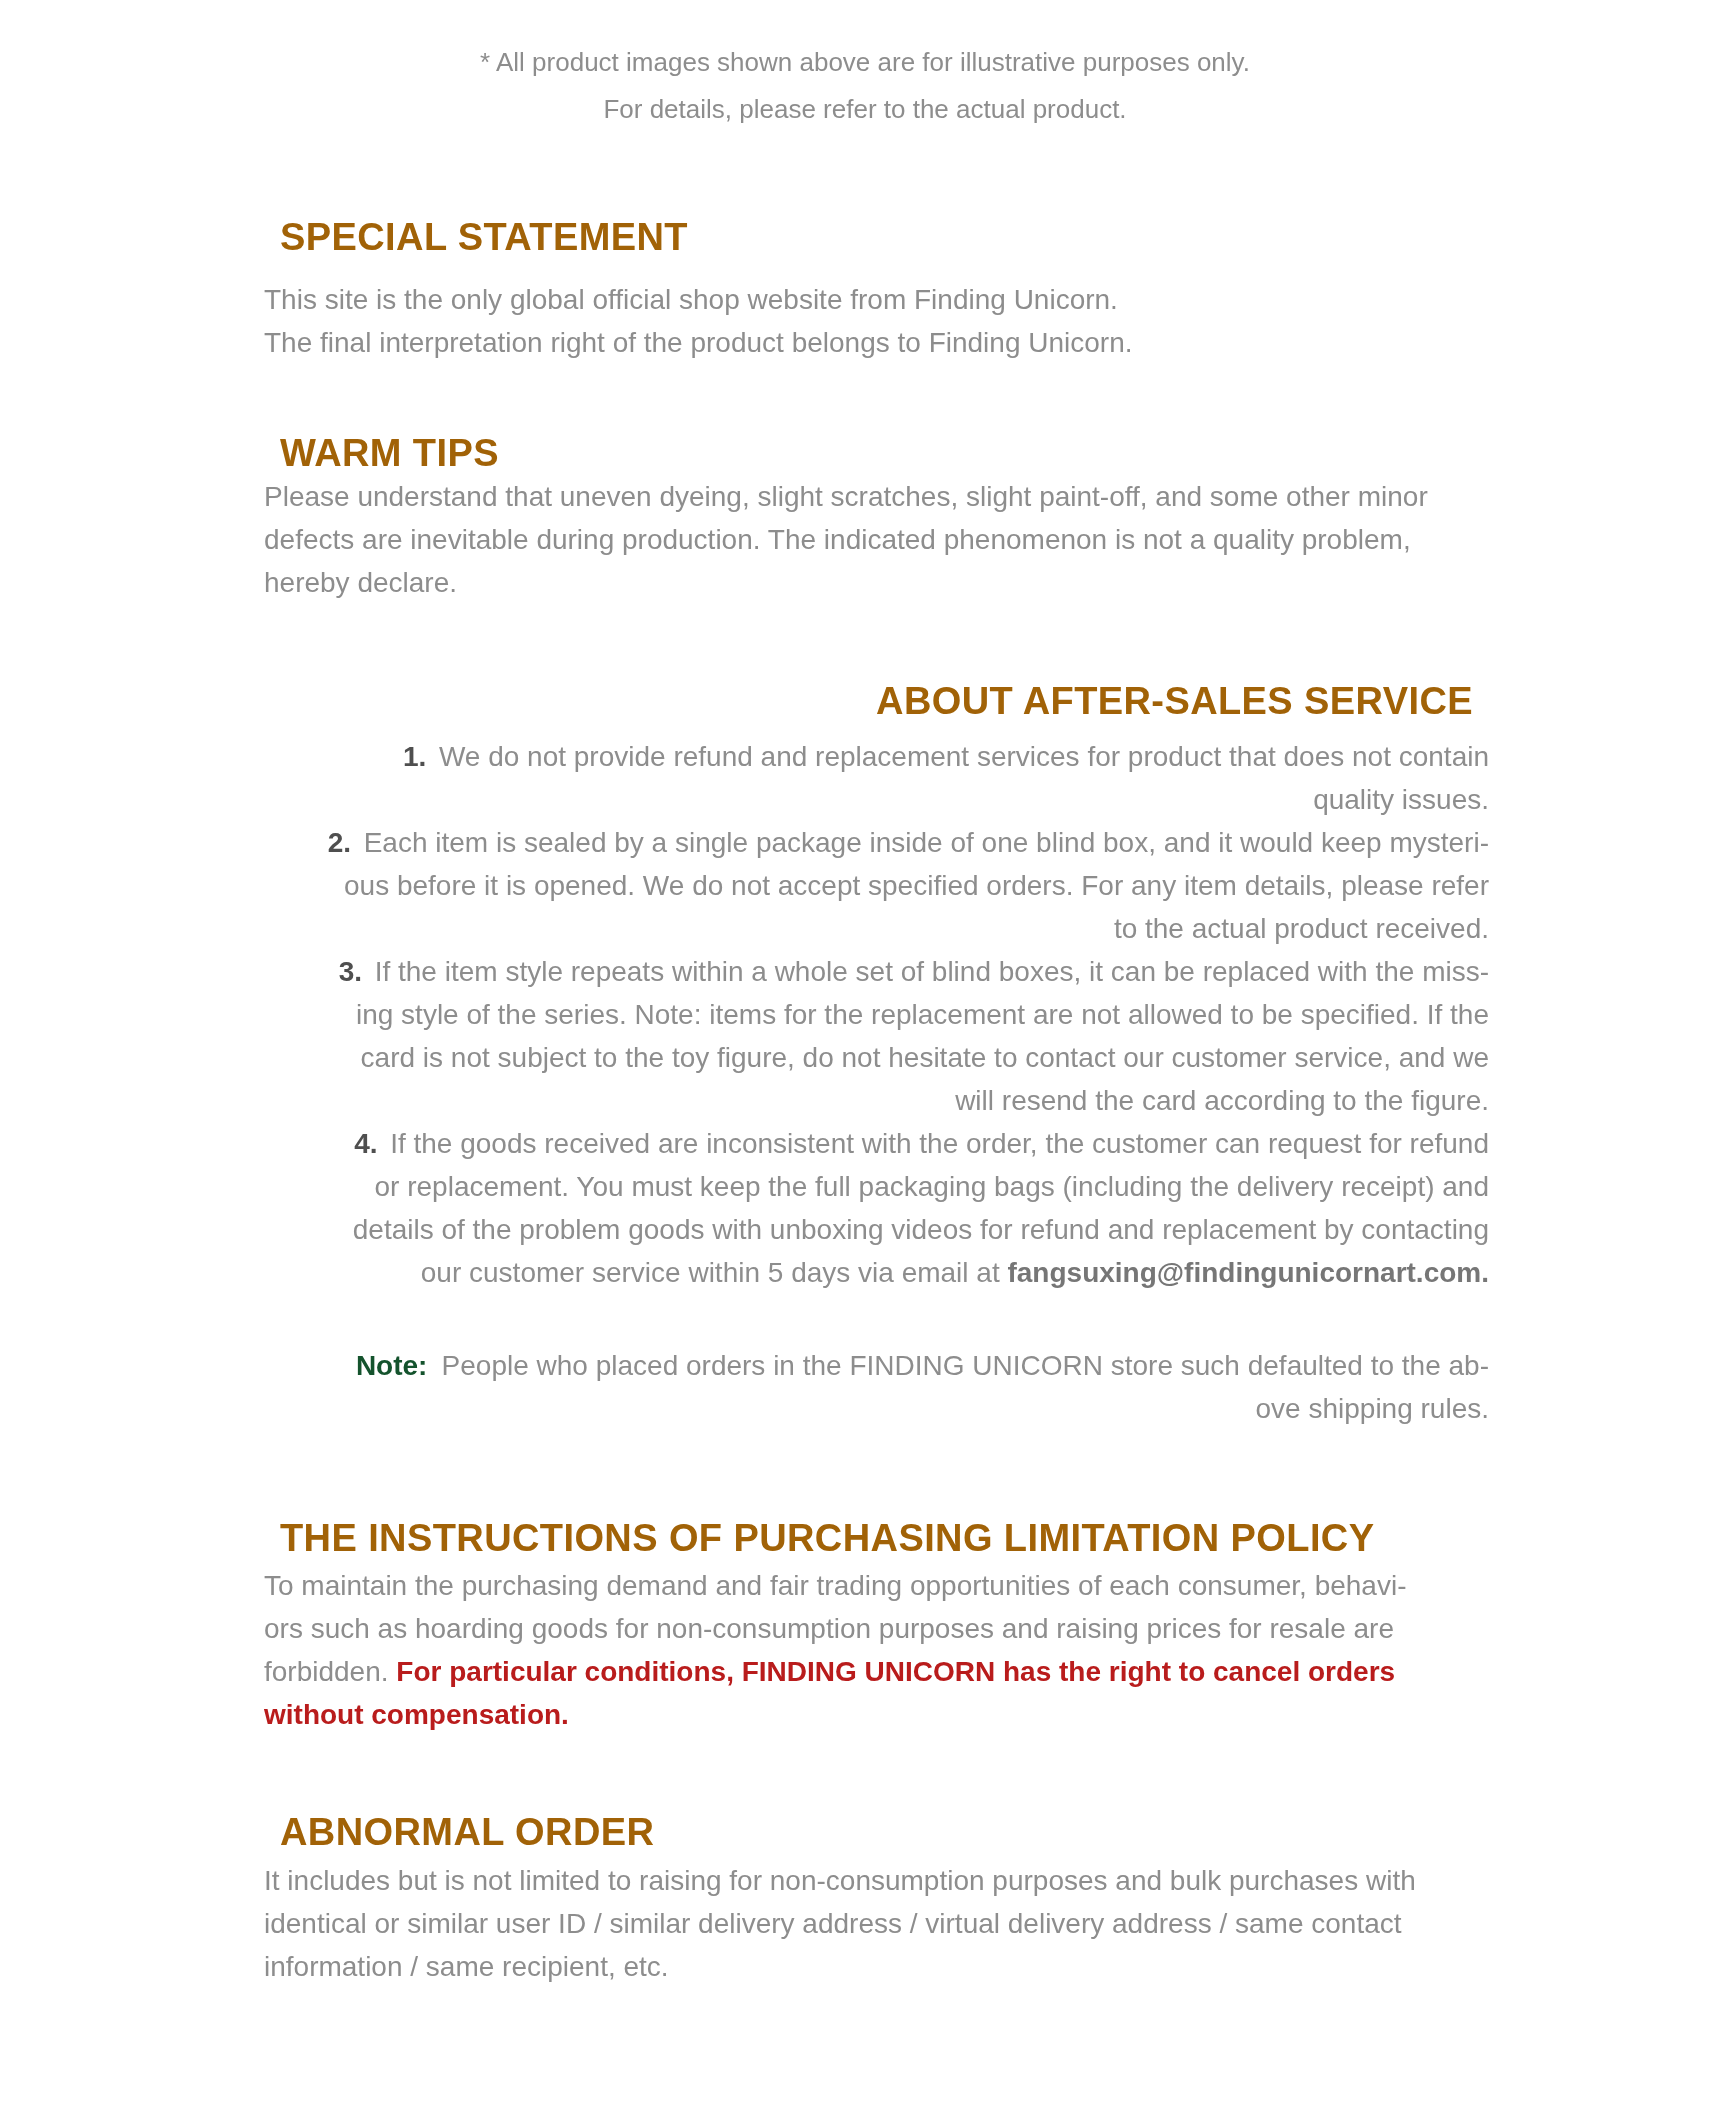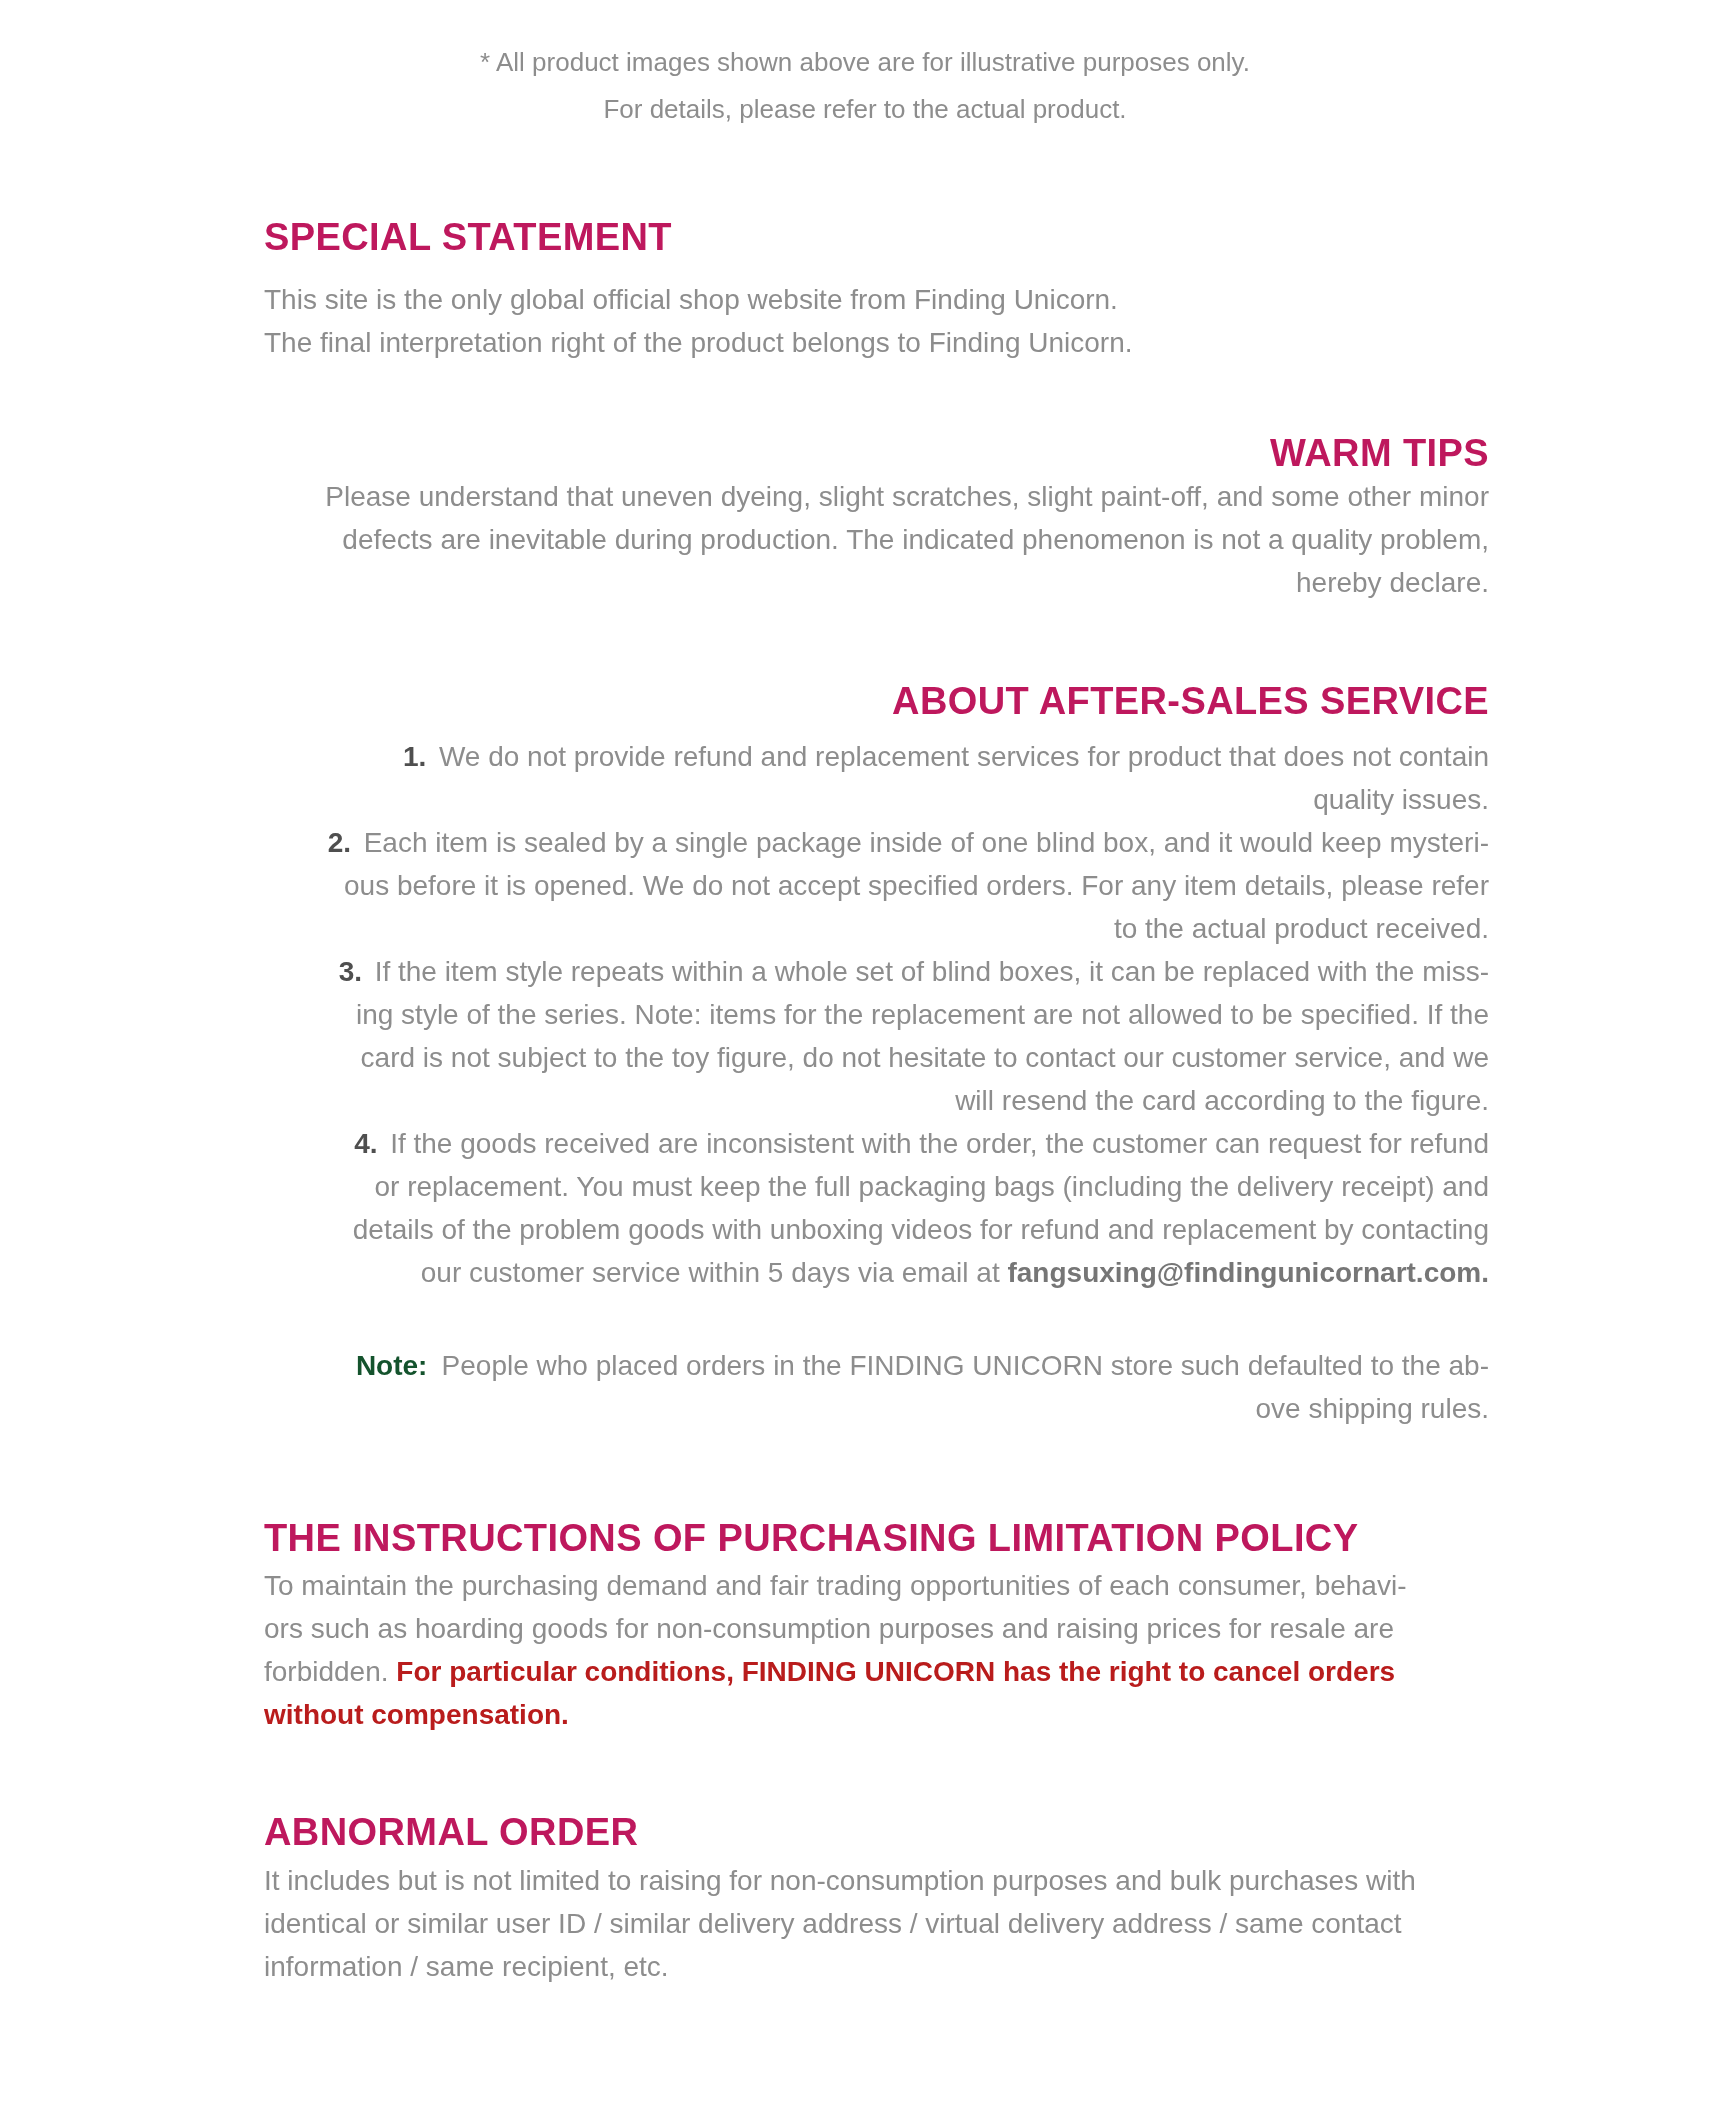--- a/index.html
+++ b/index.html
@@ -28,35 +28,35 @@
     white-space: pre-line;
   }
   .content {
     width: 1225px;
     margin-left: 264px;
   }
   h2.sec-heading {
     font-size: 38px;
     line-height: 40px;
     font-weight: 700;
-    color: #be185d;
+    color: #a16207;
     letter-spacing: 0.4px;
-    margin: 0;
+    margin: 16px;
   }
   .body-text {
     font-size: 28px;
     line-height: 43px;
     color: #8d8d8d;
     white-space: pre-wrap;
     margin: 0;
   }
   
   .sec-special   { margin-top: 84px; }
   .sec-special   .sec-heading { margin-bottom: 21px; }
-  .sec-warm      { margin-top: 69px; text-align: right; }
+  .sec-warm      { margin-top: 69px; }
   .sec-warm      .sec-heading { margin-bottom: 1.6px; }
   .sec-after     { margin-top: 77px; text-align: right; }
   .sec-after     .sec-heading { margin-bottom: 14.4px; }
   .sec-policy    { margin-top: 88px; }
   .sec-policy    .sec-heading { margin-bottom: 6.4px; }
   .sec-abnormal  { margin-top: 76px; }
   .sec-abnormal  .sec-heading { margin-bottom: 6.4px; }
 
   .note-para { margin-top: 50px; }
 

